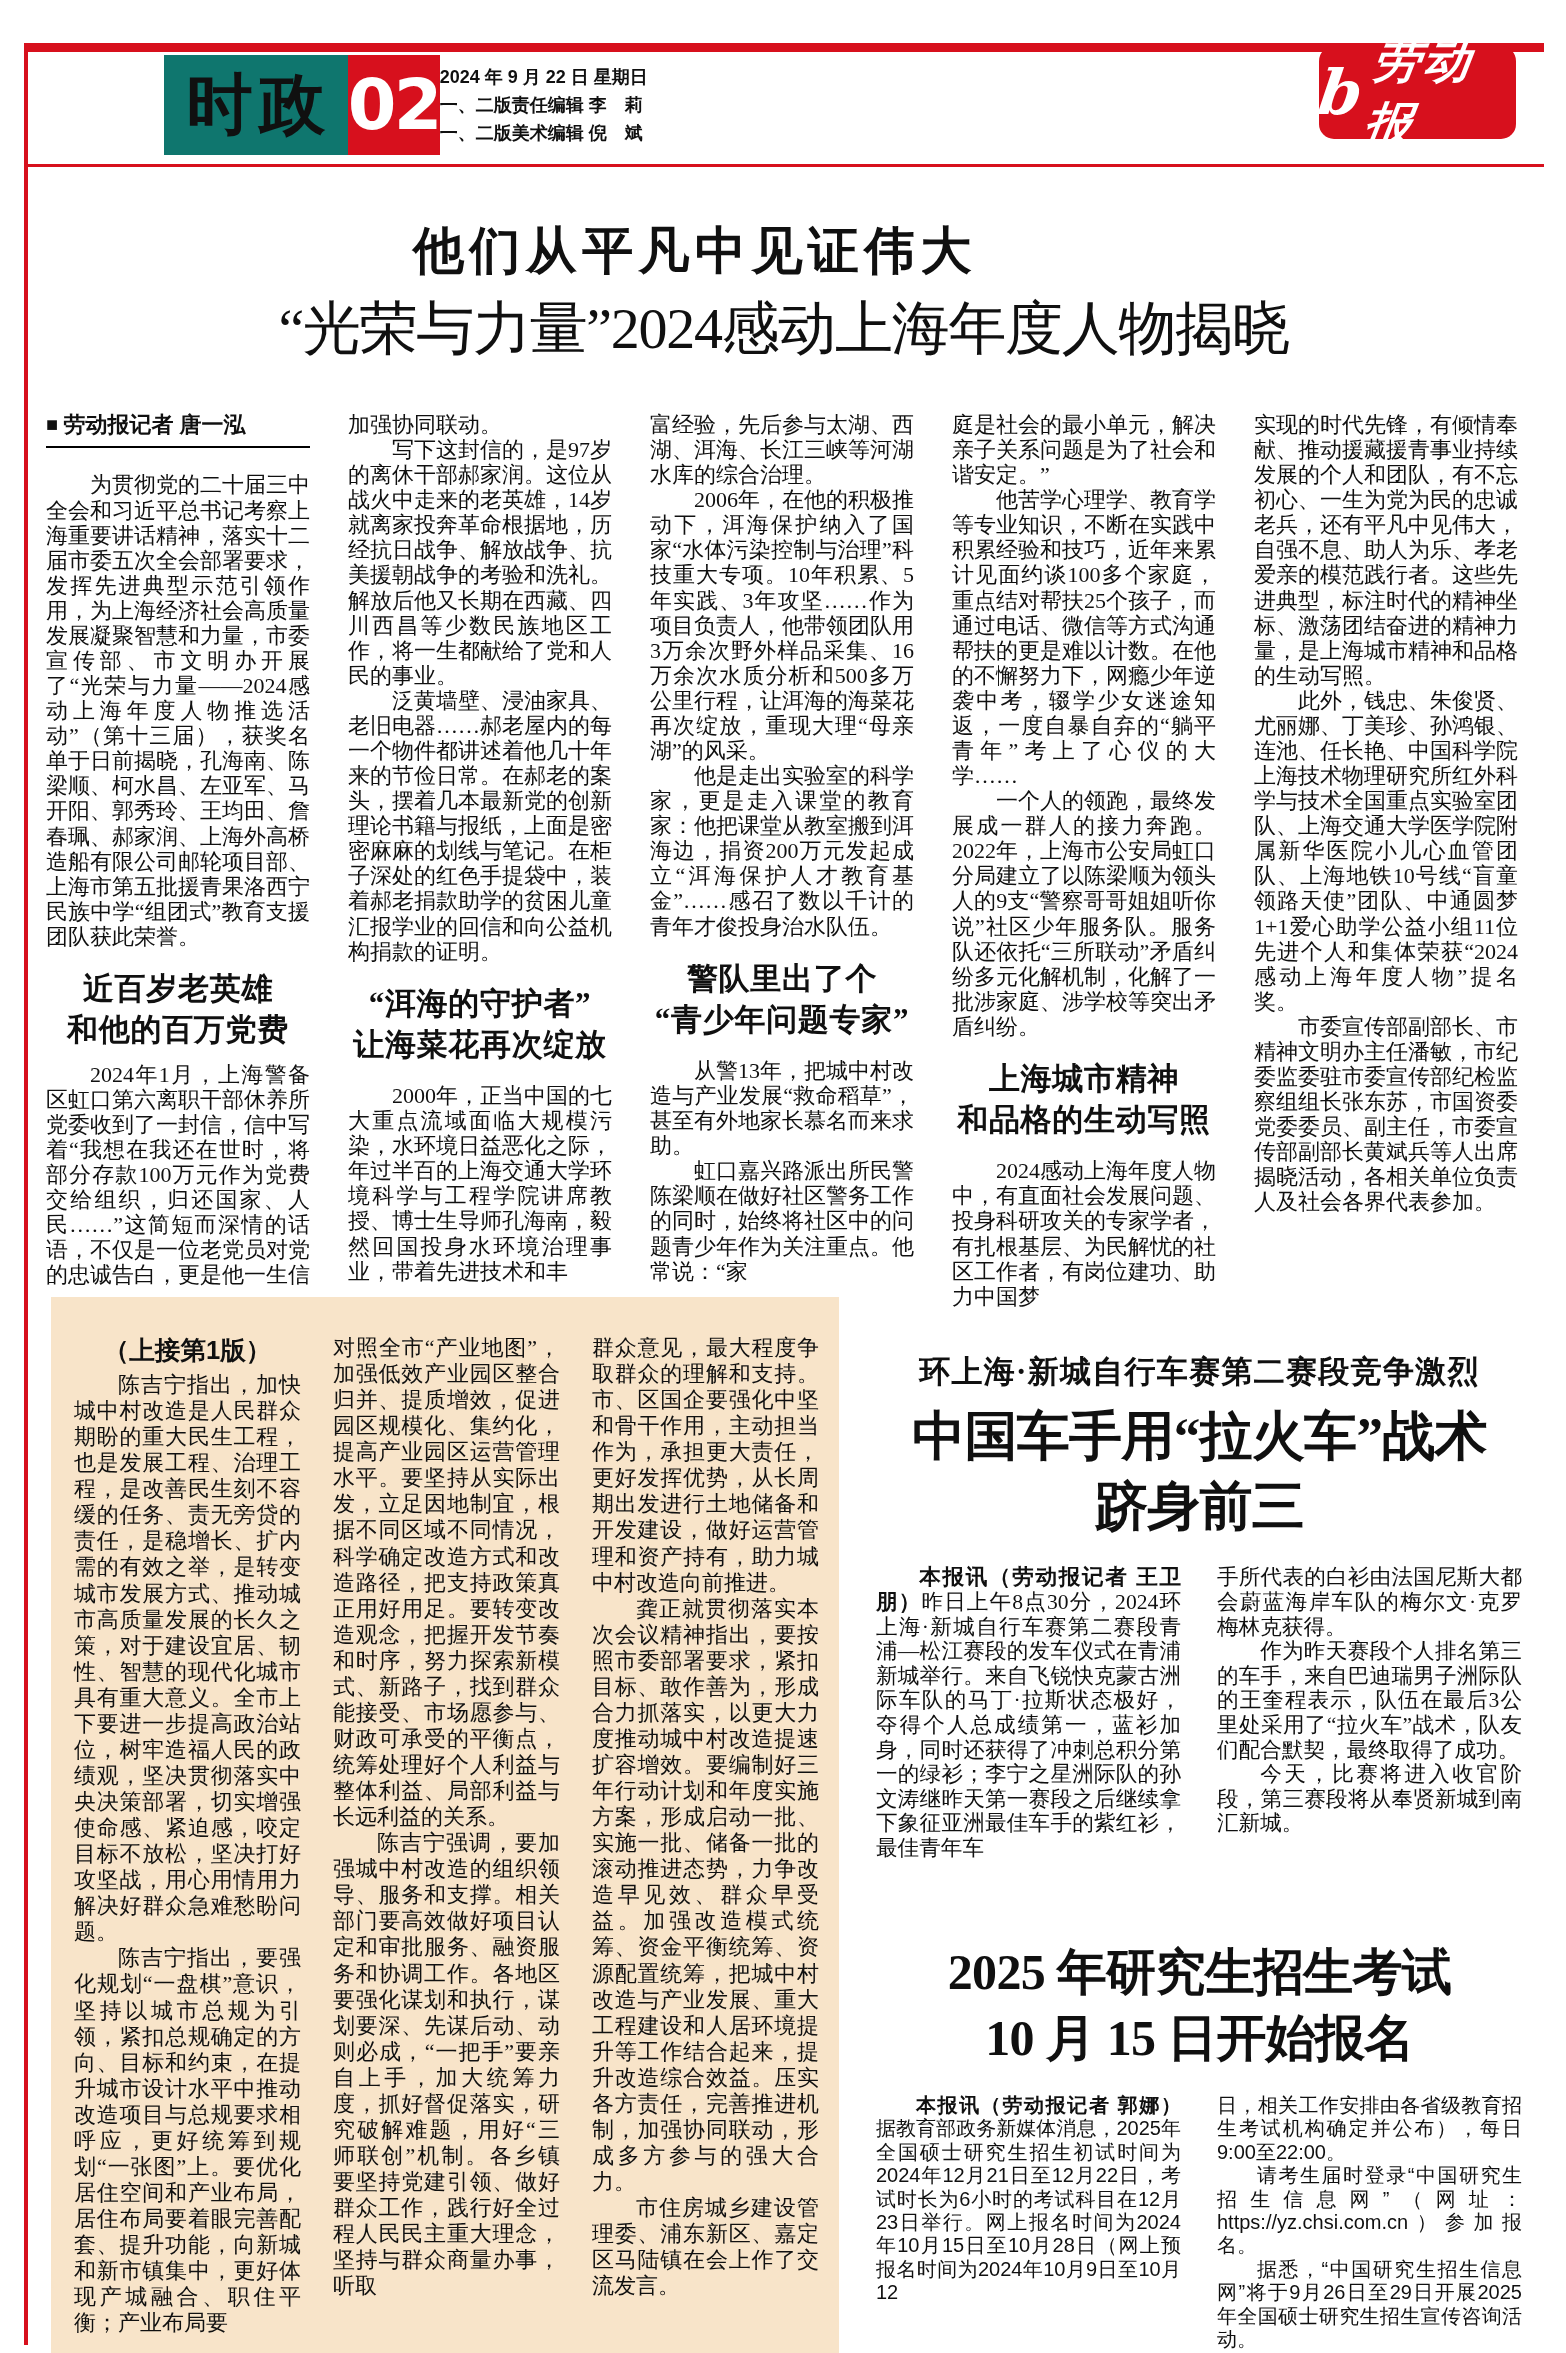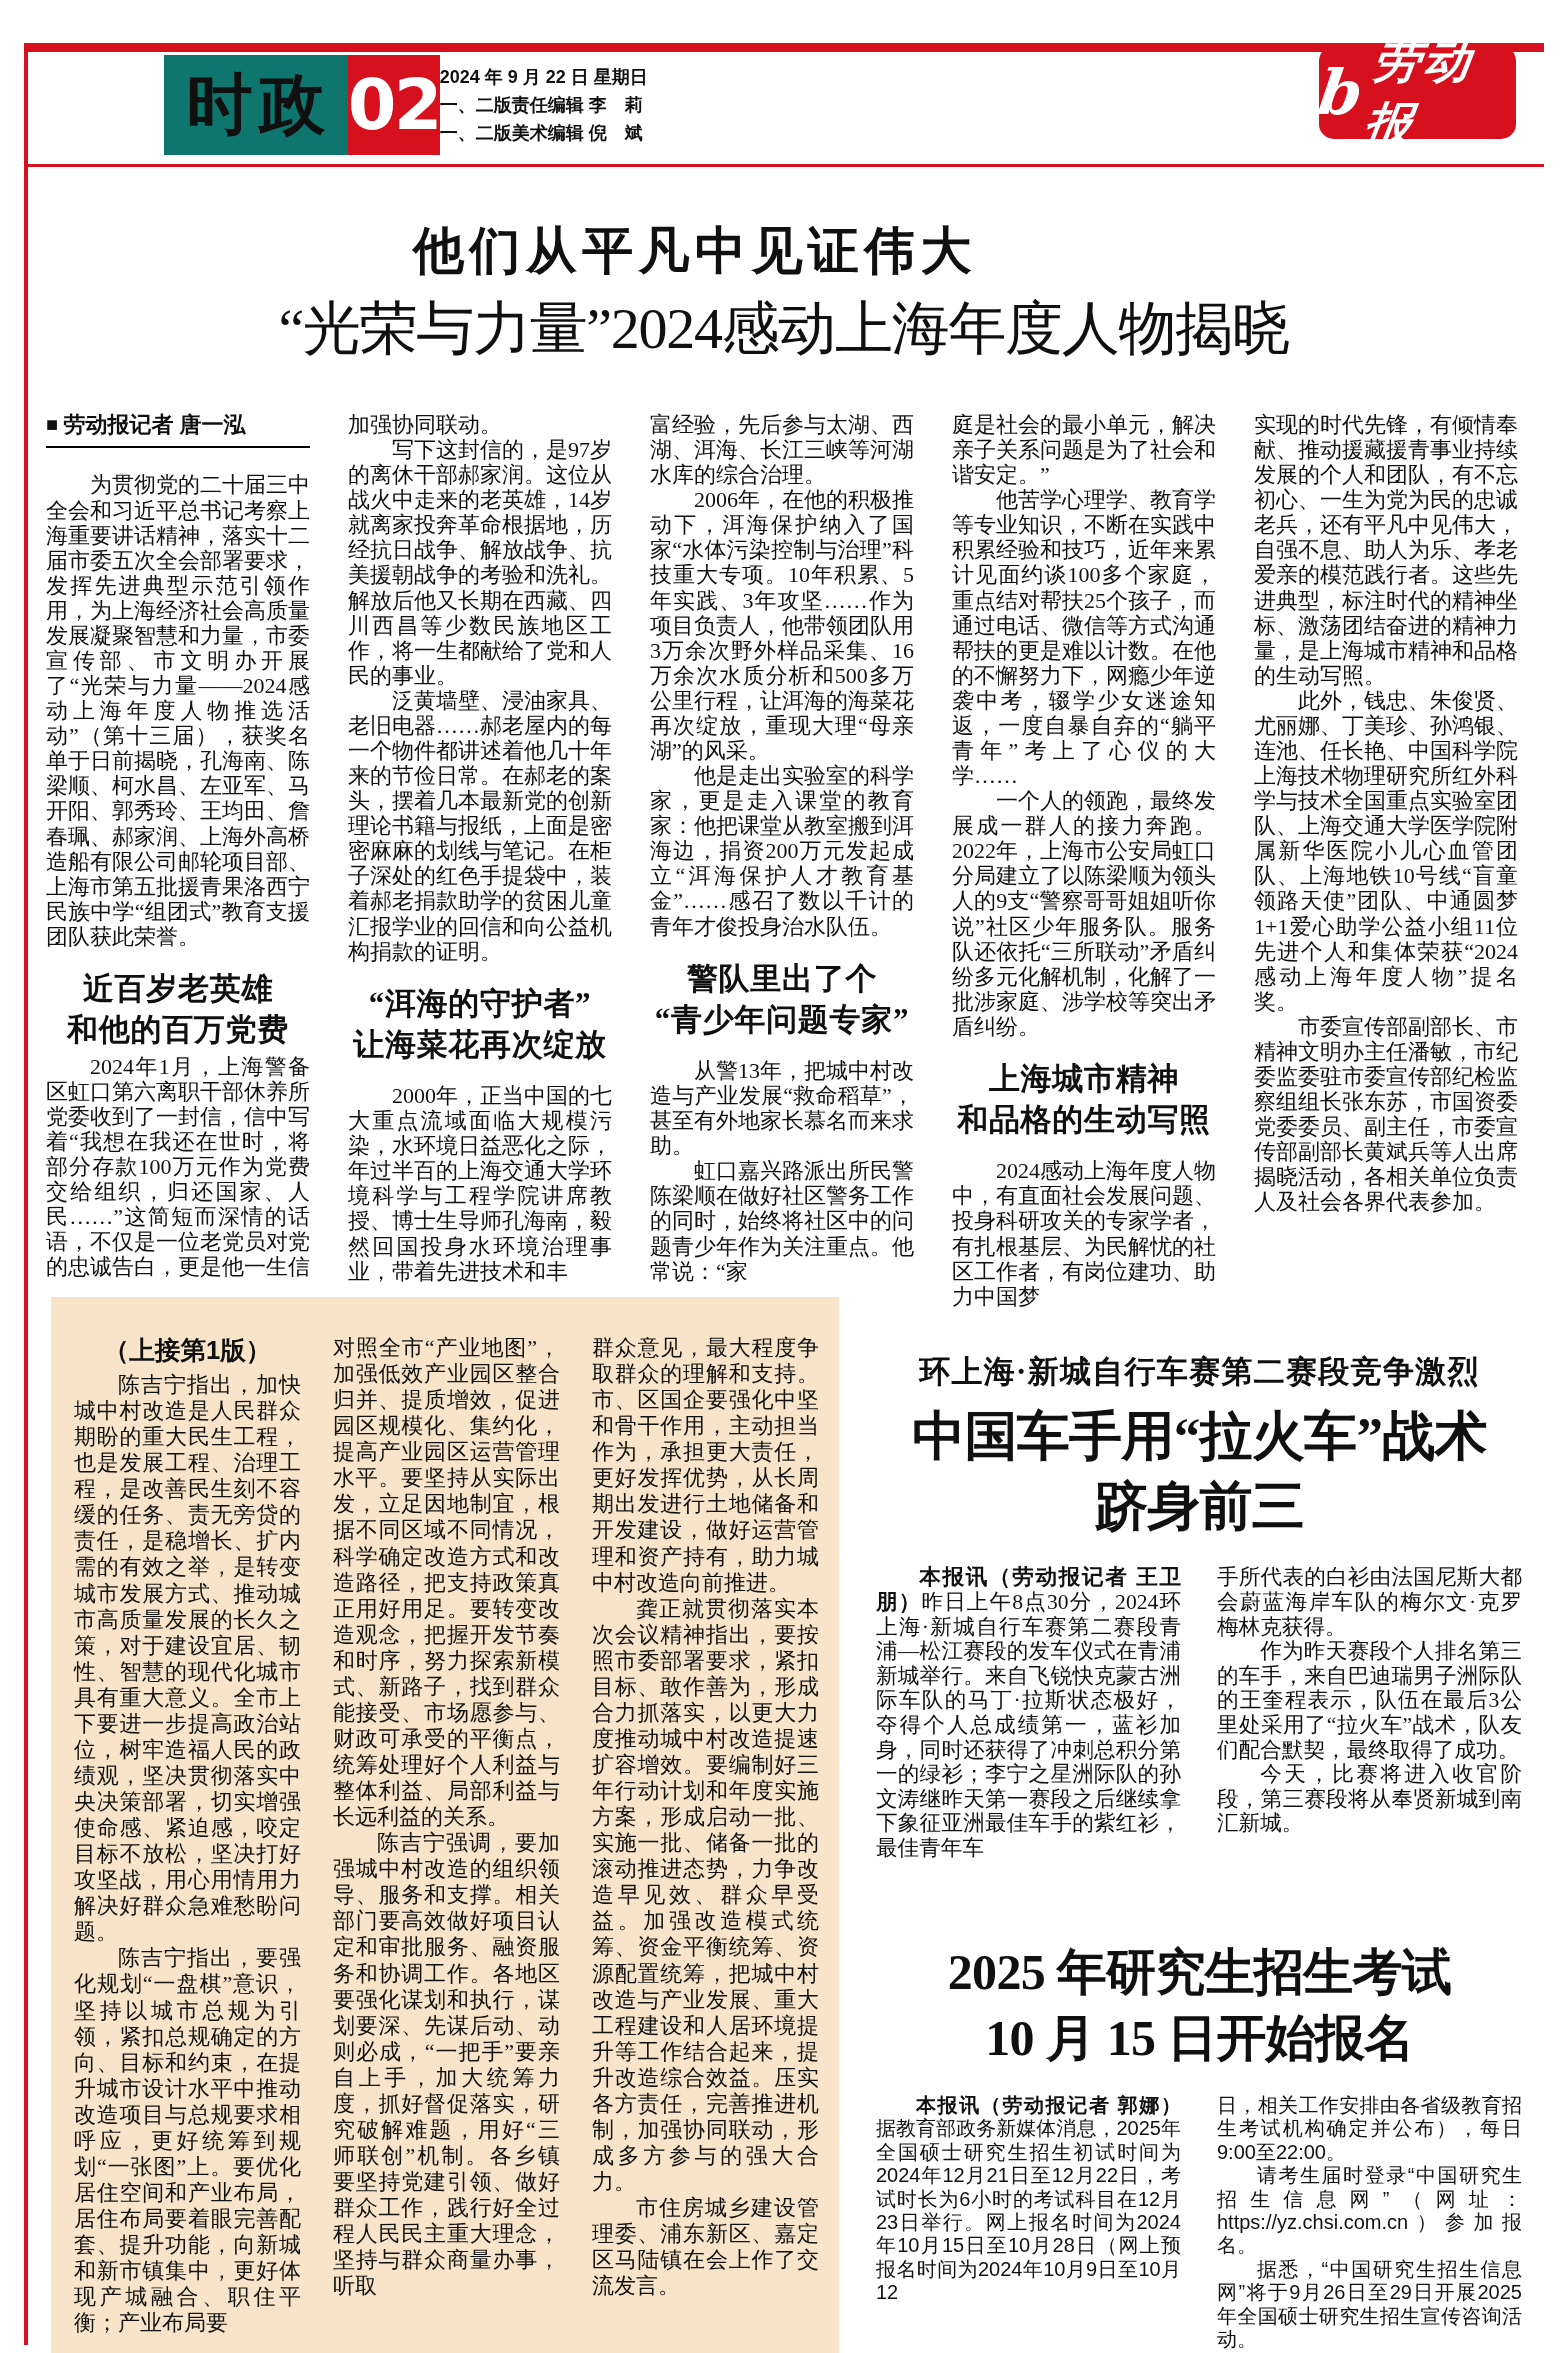--- a/index.html
+++ b/index.html
@@ -100,21 +100,21 @@
   </div>
 
   <div class="mast-rule" style="background: rgb(215, 16, 29);"></div>
 
   <div class="lead-kicker">他们从平凡中见证伟大</div>
   <h1 class="lead-headline" style="margin:0;">“光荣与力量”2024感动上海年度人物揭晓</h1>
   <div class="lead-body" id="lead-body">
       <div class="col">
         <div class="byline"><span class="byline-square">■</span>劳动报记者 唐一泓</div>
         <p>为贯彻党的二十届三中全会和习近平总书记考察上海重要讲话精神，落实十二届市委五次全会部署要求，发挥先进典型示范引领作用，为上海经济社会高质量发展凝聚智慧和力量，市委宣传部、市文明办开展了“光荣与力量——2024感动上海年度人物推选活动”（第十三届），获奖名单于日前揭晓，孔海南、陈梁顺、柯水昌、左亚军、马开阳、郭秀玲、王均田、詹春珮、郝家润、上海外高桥造船有限公司邮轮项目部、上海市第五批援青果洛西宁民族中学“组团式”教育支援团队获此荣誉。</p>
-        <h3 class="sub" style="margin: 20px 0px 3px;">近百岁老英雄<br>和他的百万党费</h3>
+        <h3 class="sub" style="margin: 20px 0px 11px;">近百岁老英雄<br>和他的百万党费</h3>
         <p>2024年1月，上海警备区虹口第六离职干部休养所党委收到了一封信，信中写着“我想在我还在世时，将部分存款100万元作为党费交给组织，归还国家、人民……”这简短而深情的话语，不仅是一位老党员对党的忠诚告白，更是他一生信</p>
       </div>
       <div class="col">
         <p class="noindent">加强协同联动。</p>
         <p>写下这封信的，是97岁的离休干部郝家润。这位从战火中走来的老英雄，14岁就离家投奔革命根据地，历经抗日战争、解放战争、抗美援朝战争的考验和洗礼。解放后他又长期在西藏、四川西昌等少数民族地区工作，将一生都献给了党和人民的事业。</p>
         <p>泛黄墙壁、浸油家具、老旧电器……郝老屋内的每一个物件都讲述着他几十年来的节俭日常。在郝老的案头，摆着几本最新党的创新理论书籍与报纸，上面是密密麻麻的划线与笔记。在柜子深处的红色手提袋中，装着郝老捐款助学的贫困儿童汇报学业的回信和向公益机构捐款的证明。</p>
         <h3 class="sub" style="margin: 20px 0px 17.5px;">“洱海的守护者”<br>让海菜花再次绽放</h3>
         <p>2000年，正当中国的七大重点流域面临大规模污染，水环境日益恶化之际，年过半百的上海交通大学环境科学与工程学院讲席教授、博士生导师孔海南，毅然回国投身水环境治理事业，带着先进技术和丰</p>
       </div>
       <div class="col">

